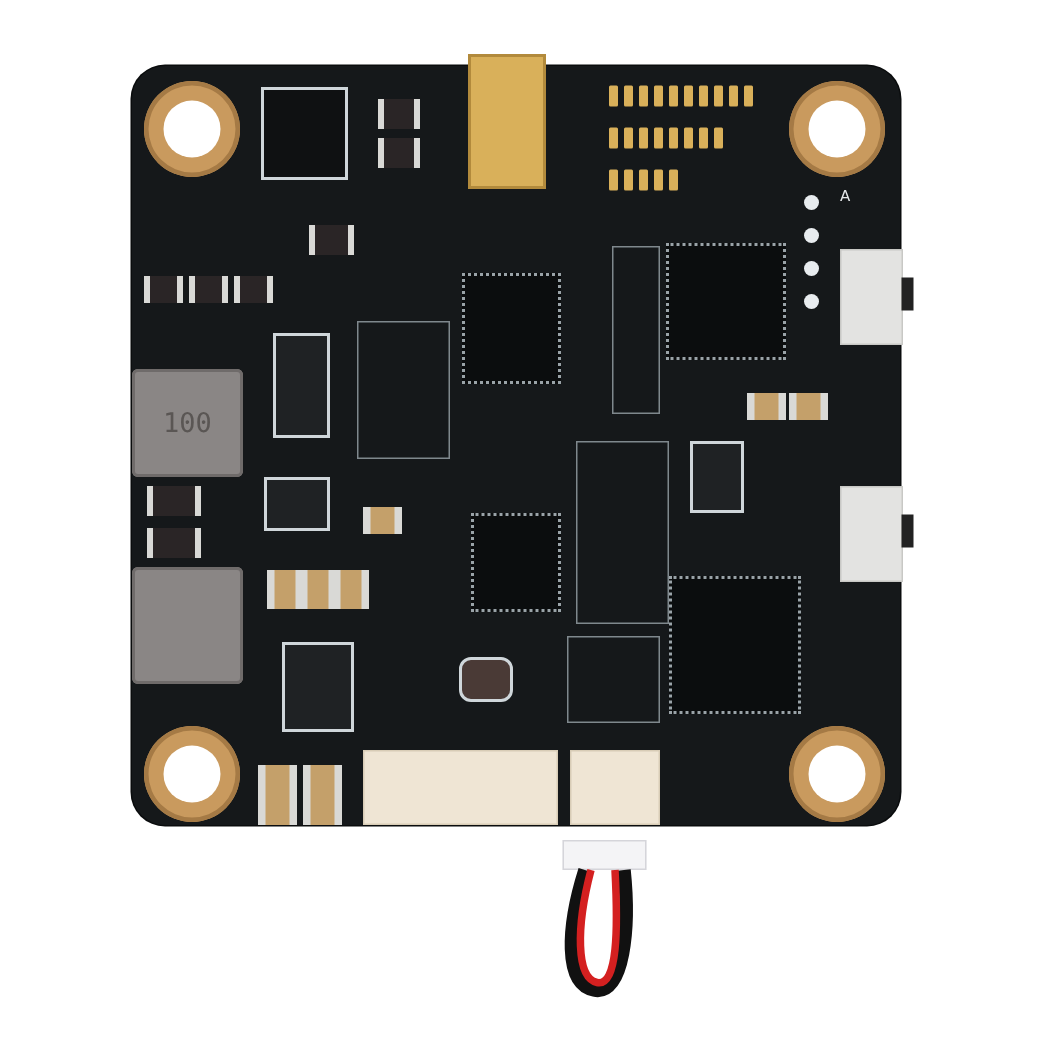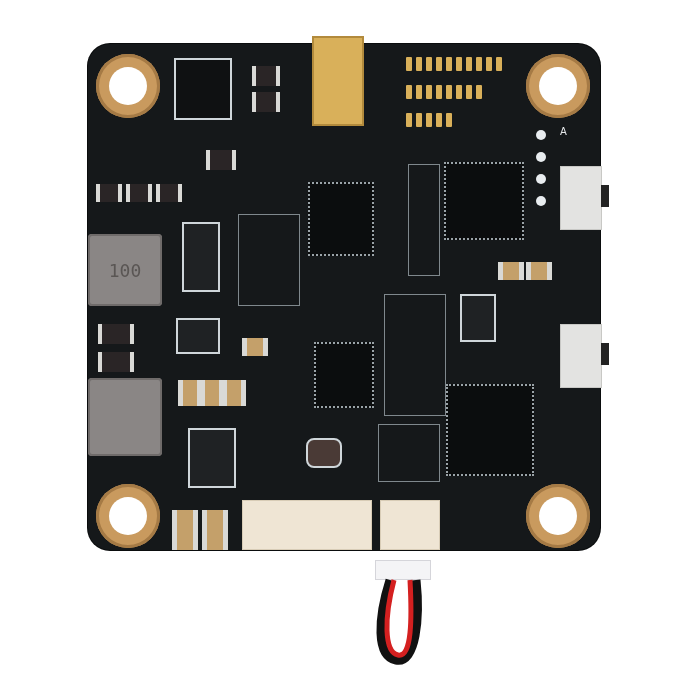--- a/index.html
+++ b/index.html
@@ -47,21 +47,21 @@
   <div class="pad" style="left:448px;top:152px;"></div>
 
   <div class="sw" style="left:472px;top:122px;width:42px;height:64px;"></div>
   <div class="sw" style="left:472px;top:280px;width:42px;height:64px;"></div>
 
   <div class="ic" style="left:220px;top:138px;width:66px;height:74px;"></div>
   <div class="ic" style="left:356px;top:118px;width:80px;height:78px;"></div>
   <div class="ic" style="left:226px;top:298px;width:60px;height:66px;"></div>
   <div class="ic" style="left:358px;top:340px;width:88px;height:92px;"></div>
 
-  <div class="ind" style="left:0px;top:190px;width:74px;height:72px;">100</div>
+  <div class="ind" style="left:0px;top:202px;width:74px;height:72px;">100</div>
   <div class="ind" style="left:0px;top:334px;width:74px;height:78px;"></div>
 
   <div class="chip" style="left:94px;top:178px;width:38px;height:70px;"></div>
   <div class="chip" style="left:88px;top:274px;width:44px;height:36px;"></div>
   <div class="chip" style="left:372px;top:250px;width:36px;height:48px;"></div>
   <div class="chip" style="left:100px;top:384px;width:48px;height:60px;"></div>
   <div class="chip" style="left:218px;top:394px;width:36px;height:30px;background:#4a3a36;border-radius:8px;"></div>
 
   <div class="cap" style="left:90px;top:336px;width:24px;height:26px;"></div>
   <div class="cap" style="left:112px;top:336px;width:24px;height:26px;"></div>

